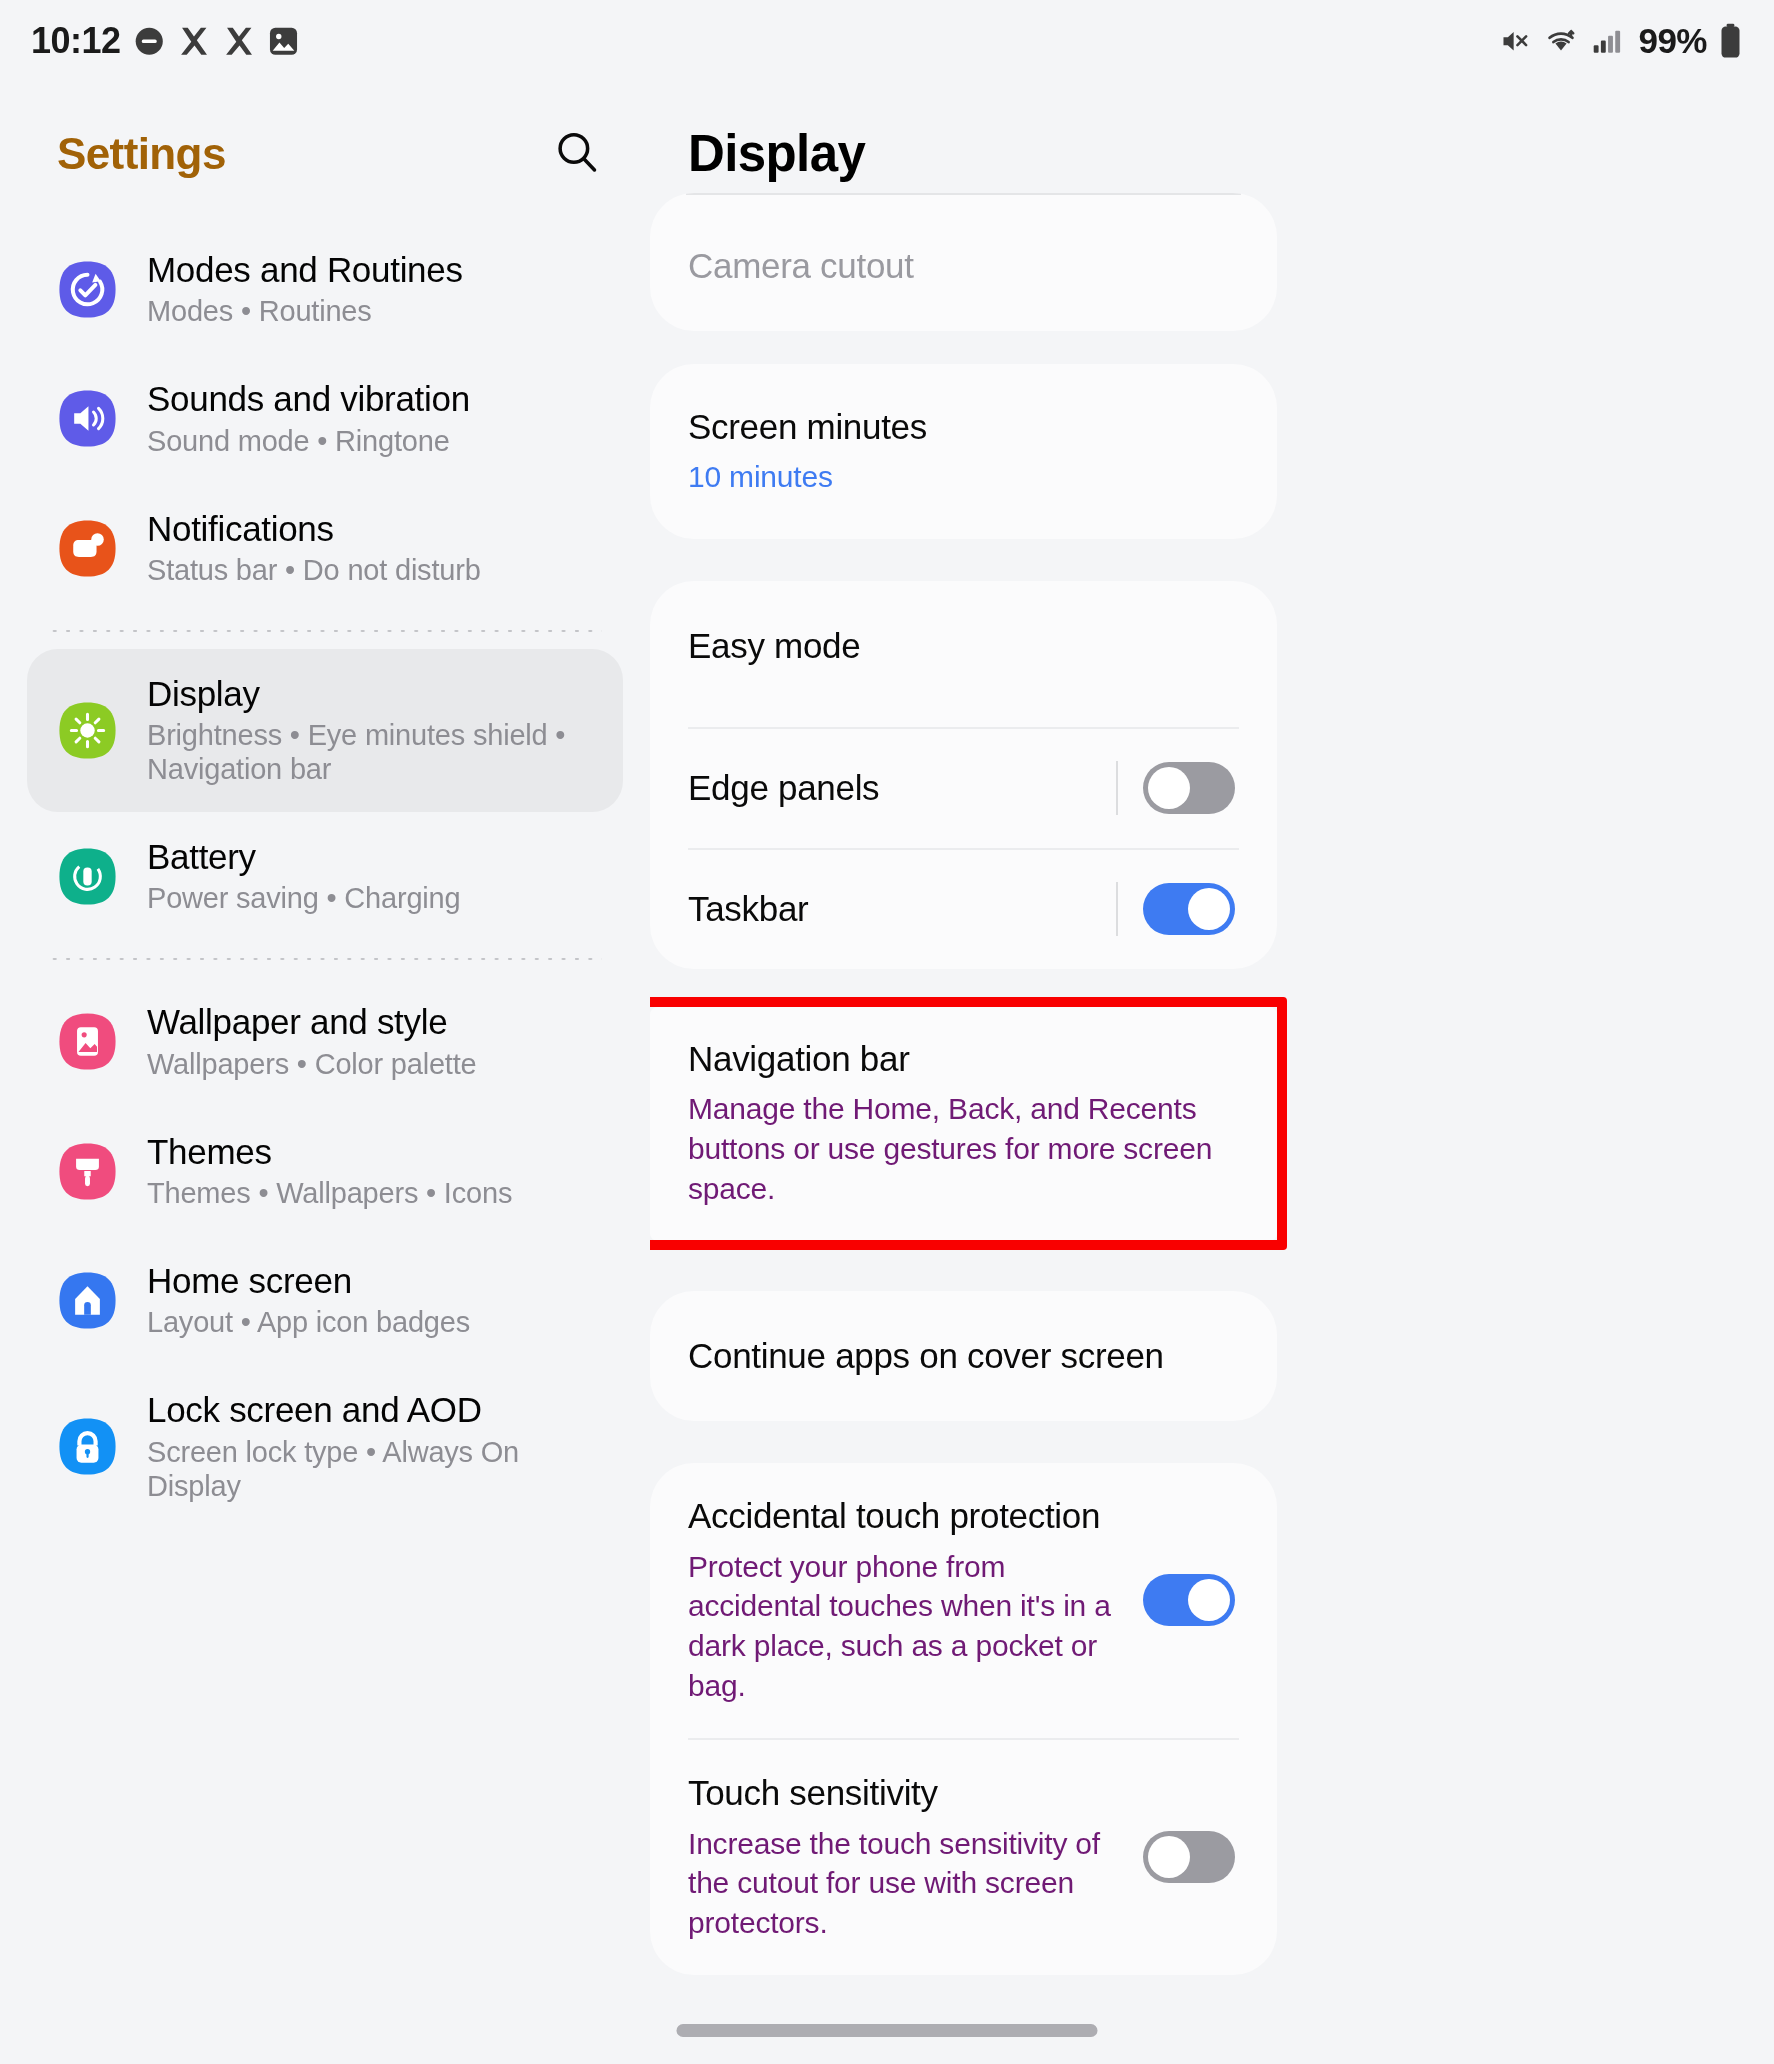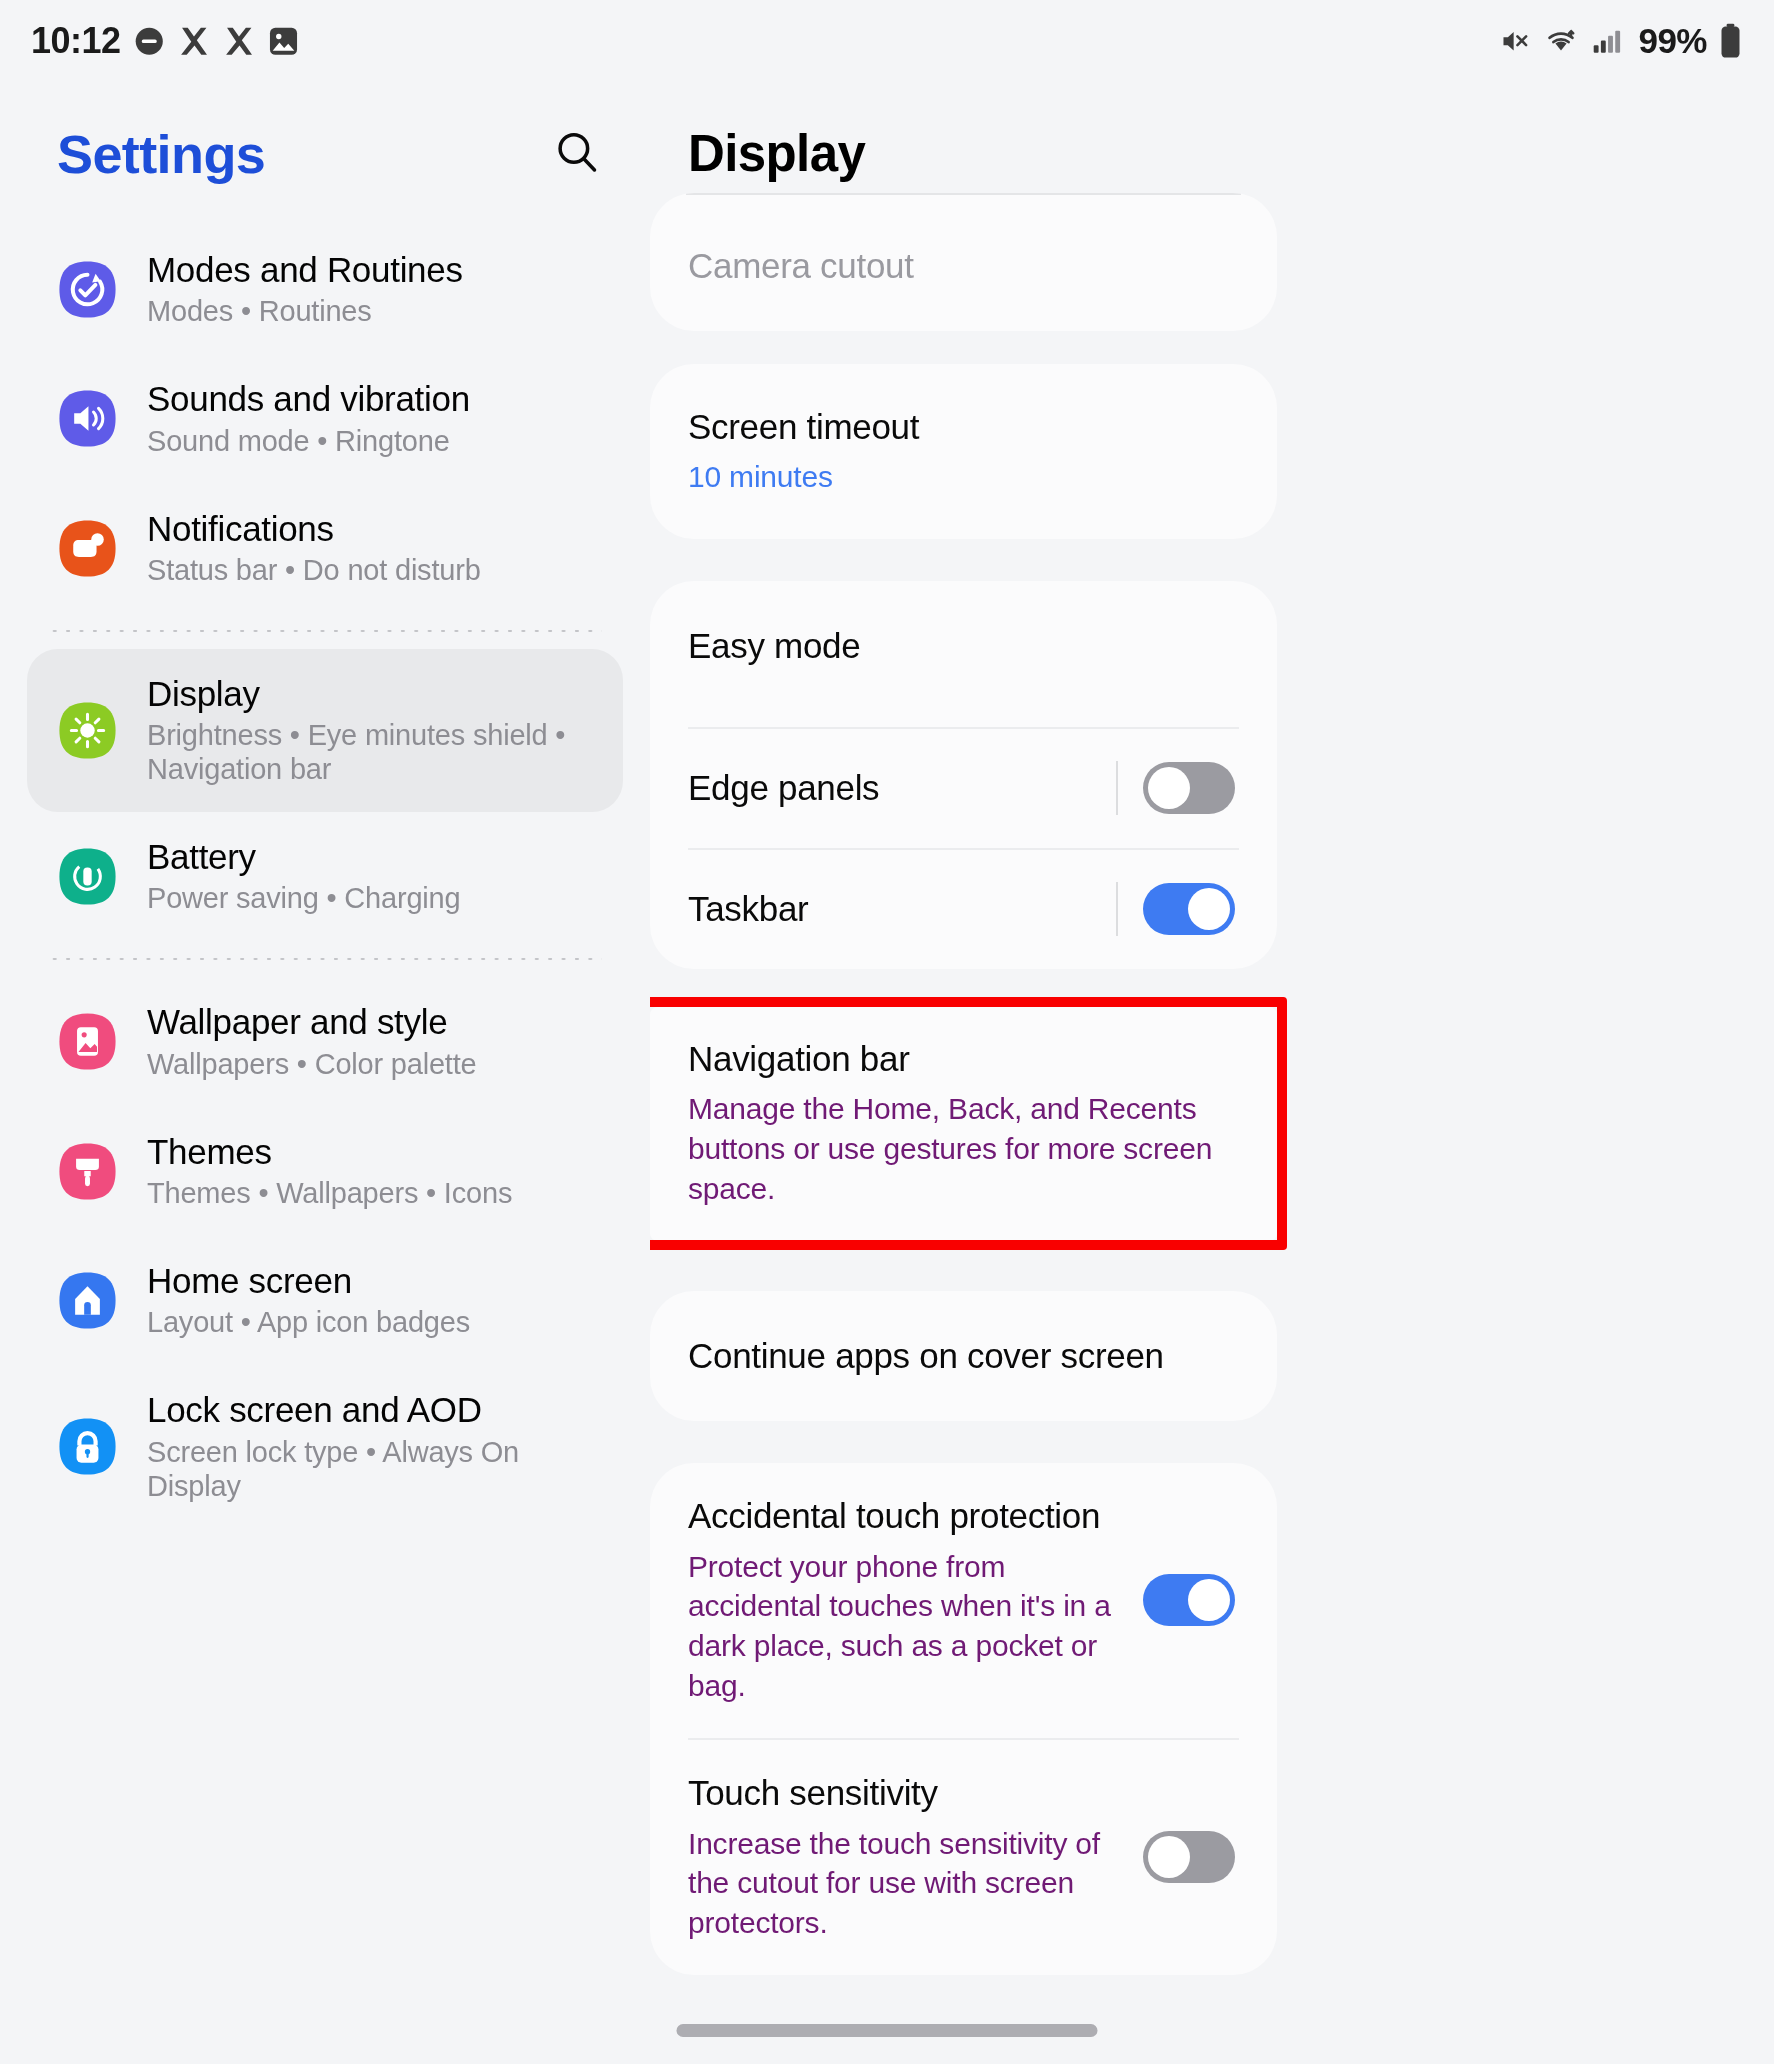--- a/index.html
+++ b/index.html
@@ -33,21 +33,21 @@
     overflow:hidden;
   }
 
   
   .left-header{
     position:relative; height:143px;
     display:flex; align-items:center; justify-content:space-between;
     padding:0 42px 0 57px;
   }
   .settings-title{
-    font-size:54px; font-weight:700; color:#1d4ed8; letter-spacing:-0.6px;
+    font-size:44px; font-weight:700; color:#a16207; letter-spacing:-0.6px;
   }
   .search-btn{ width:63px; height:63px; display:flex; align-items:center; justify-content:center; cursor:pointer;}
 
   
   .sidebar{ padding:0 27px; }
   .side-item{
     display:flex; align-items:center; gap:30px;
     padding:25px 32.5px 25px 31px;
     border-radius:31px;
     cursor:pointer;
@@ -354,21 +354,21 @@
       <div class="row" style="padding-top:50px;padding-bottom:44px;">
         <div class="row-text">
           <div class="row-title muted">Camera cutout</div>
         </div>
       </div>
     </div>
 
     <div class="card" style="margin-bottom:42px;">
       <div class="row" style="padding-top:42px;padding-bottom:42px;">
         <div class="row-text">
-          <div class="row-title">Screen timeout</div>
+          <div class="row-title">Screen minutes</div>
           <div class="row-sub blue">10 minutes</div>
         </div>
       </div>
     </div>
 
     <div class="card" style="margin-bottom:38px;">
       <div class="row" style="padding-top:44px;padding-bottom:60px;">
         <div class="row-text">
           <div class="row-title">Easy mode</div>
         </div>

